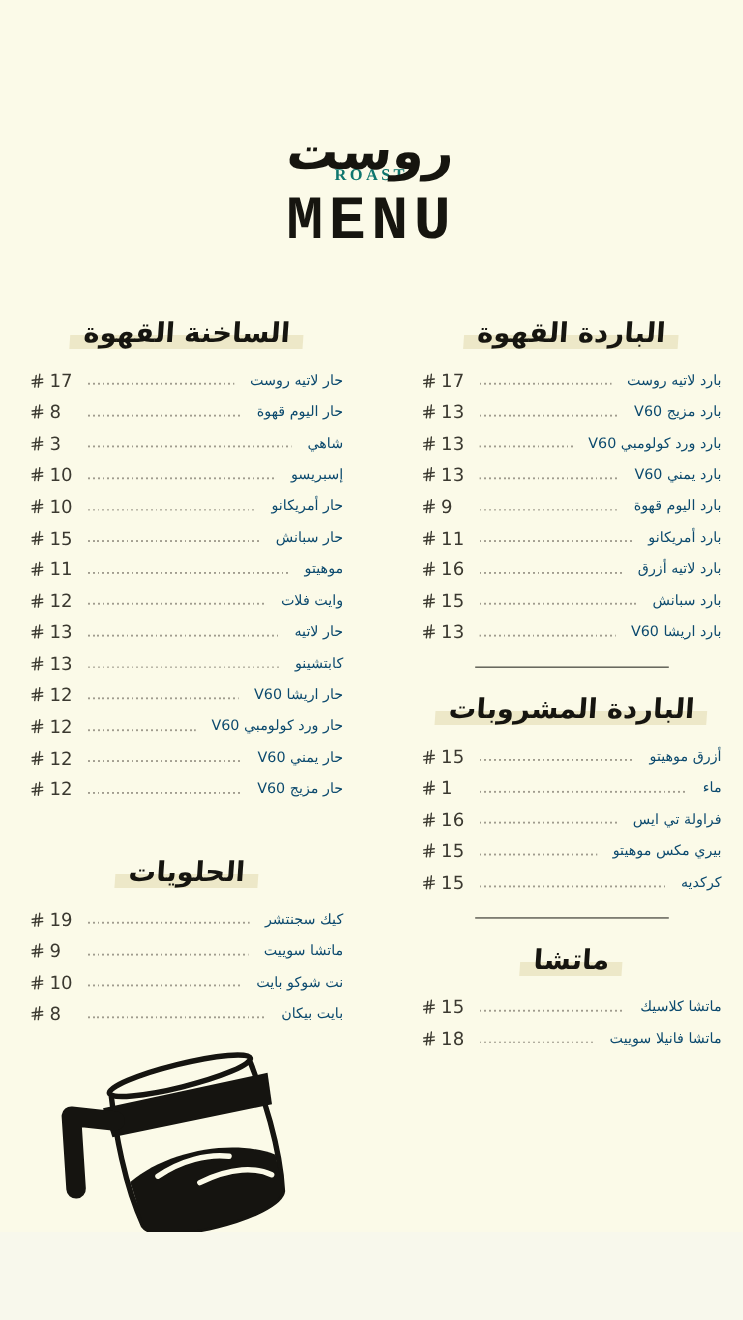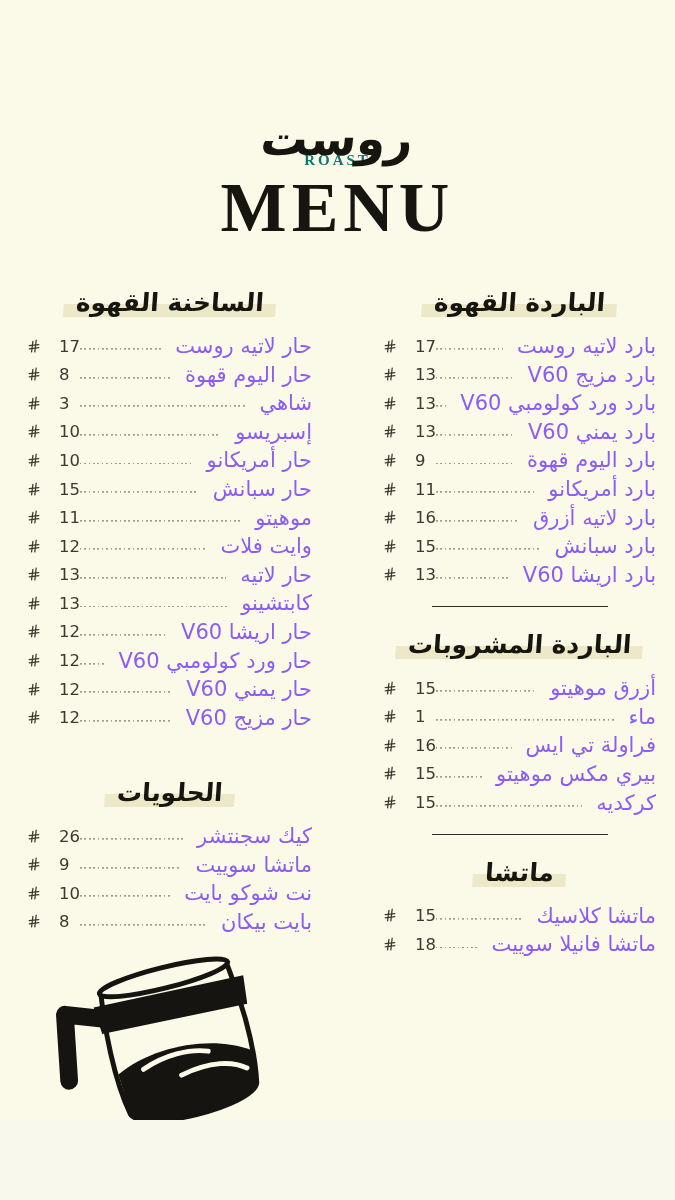--- a/index.html
+++ b/index.html
@@ -6,43 +6,43 @@
   body{width:675px;height:1200px;position:relative;overflow:hidden;
        background:#FBFAE8;font-family:"DejaVu Sans",sans-serif;color:#37352d;}
   .bottom-band{position:absolute;left:0;top:1120px;width:675px;height:80px;background:#F8F8EC;}
 
   
   .brand{position:absolute;left:0;top:112px;width:675px;text-align:center;}
   .logo-ar{font-size:47px;font-weight:bold;color:#16150f;line-height:1.15;
            transform:skewX(-6deg);display:inline-block;}
   .logo-roman{font-family:"Liberation Serif",serif;font-size:15px;letter-spacing:3px;
               color:#0f766e;margin-top:-14px;font-weight:700;}
-  .menu-title{font-family:Liberation Serif, serif;font-weight:bold;font-size:70px;
+  .menu-title{font-family:Liberation Mono, monospace;font-weight:bold;font-size:56px;
               letter-spacing:5px;color:#16150f;line-height:1;margin-top:4px;}
 
   
   .col{position:absolute;top:286px;}
   .col-left{left:28px;width:284px;}
   .col-right{left:384px;width:272px;}
 
   .sec-title{text-align:center;margin-bottom:12px;}
   .sec-title .hl{display:inline-block;font-size:25px;font-weight:bold;color:#161510;
       direction:ltr;padding:0 12px;line-height:1.35;transform:skewX(-4deg);
       background:linear-gradient(to bottom,rgba(0,0,0,0) 54%,#EDE8C8 54%,#EDE8C8 92%,rgba(0,0,0,0) 92%);}
   .sec{margin:0;}
   .sec+.sec{margin-top:44px;}
 
   .row{display:flex;direction:ltr;align-items:center;height:28.6px;}
-  .price{display:flex;align-items:center;gap:19px;width:48px;flex:none;}
+  .price{display:flex;align-items:center;gap:5px;width:48px;flex:none;}
   .price .num{font-size:16.5px;color:#3b3930;}
   .riyal{flex:none;display:block;}
   .leader{flex:1;height:2px;align-self:center;margin:6px 14px 0 4px;
       background-image:repeating-linear-gradient(to right,#A09C8E 0 1.7px,rgba(0,0,0,0) 1.7px 4.4px);
       background-position:center;background-size:100% 1.7px;background-repeat:no-repeat;}
-  .iname{flex:none;font-size:21px;color:#8b5cf6;white-space:nowrap;direction:ltr;}
+  .iname{flex:none;font-size:13px;color:#0c4a6e;white-space:nowrap;direction:ltr;}
   .iname bdi{unicode-bidi:isolate;}
 
   .divider{border:0;border-top:1.6px solid #2c2b25;width:176px;margin:17px auto 21px auto;}
 
   
   .pot-wrap{position:absolute;left:26px;top:944px;width:296px;height:176px;overflow:hidden;}
 </style>
 </head>
 <body>
 
@@ -244,21 +244,21 @@
     <div class="sec-title"><span class="hl"><bdi>الحلويات</bdi></span></div>
     <div>
     <div class="row">
       <span class="price">
             <svg class="riyal" width="12" height="15" viewBox="0 0 20 24" fill="none" stroke="#3b3930" stroke-width="2.1" stroke-linecap="round">
   <path d="M8.2 3.5 L6 21"></path>
               <path d="M13.6 1.5 L11.4 21"></path>
   <path d="M2 10.6 L18 8.8"></path>
               <path d="M2 15.8 L18 14"></path>
             </svg>
-            <span class="num">26</span>
+            <span class="num">19</span>
           </span>
       <span class="leader"></span>
       <span class="iname"><bdi>سجنتشر</bdi> <bdi>كيك</bdi></span>
     </div>
     <div class="row">
       <span class="price">
             <svg class="riyal" width="12" height="15" viewBox="0 0 20 24" fill="none" stroke="#3b3930" stroke-width="2.1" stroke-linecap="round">
   <path d="M8.2 3.5 L6 21"></path>
               <path d="M13.6 1.5 L11.4 21"></path>
   <path d="M2 10.6 L18 8.8"></path>

